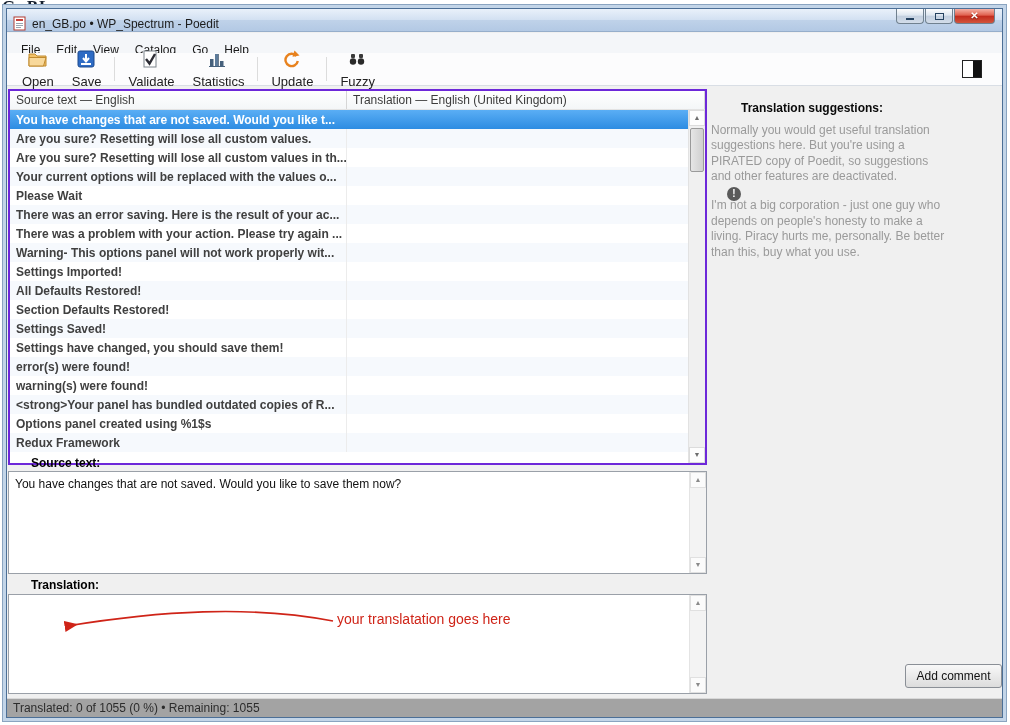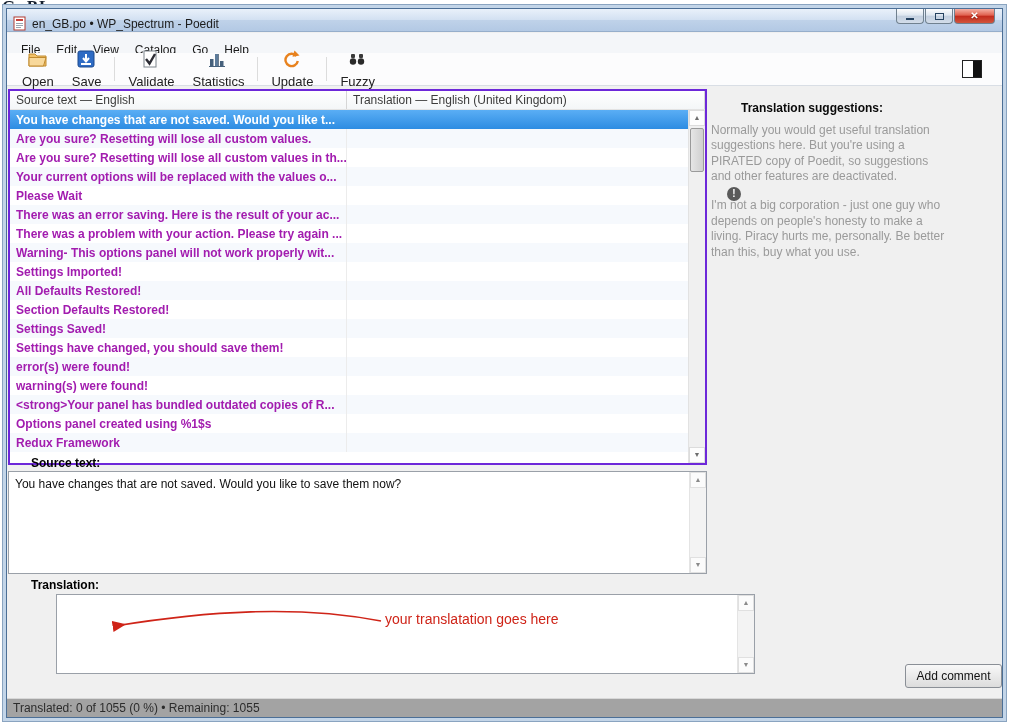--- a/index.html
+++ b/index.html
@@ -45,21 +45,21 @@
   .sidebar-toggle .half { position:absolute; right:0; top:0; bottom:0; width:45%; background:#111; }
 
   
   .list { position:absolute; left:1px; top:80px; width:699px; height:376px;
     background:#fff; border:2px solid #6d28d9; overflow:hidden; }
   .list-header { display:flex; height:19px; border-bottom:1px solid #e3e3e3;
     background:linear-gradient(#ffffff,#f4f6f8); font-size:12px; color:#3c3c3c; }
   .list-header .hc1 { width:337px; padding:2px 0 0 6px; border-right:1px solid #d6d6d6; }
   .list-header .hc2 { flex:1; padding:2px 0 0 6px; border-right:1px solid #d6d6d6; }
   .list-rows { position:absolute; left:0; top:19px; right:17px; bottom:0; overflow:hidden; }
-  .lrow { display:flex; height:19px; font-size:12px; font-weight:bold; color:#a21caf; }
+  .lrow { display:flex; height:19px; font-size:12px; font-weight:bold; color:#404040; }
   .lrow .c1 { width:337px; padding:3px 4px 0 6px; white-space:nowrap; overflow:hidden; border-right:1px solid #ececec; }
   .lrow .c2 { flex:1; }
   .lrow.alt { background:#f6f9fd; }
   .lrow.sel { background:linear-gradient(#5aaef5,#2d8ce2); color:#ffffff; }
   .lrow.sel .c1 { border-right-color:transparent; }
 
   
   .vscroll { position:absolute; right:0; top:19px; bottom:0; width:17px; background:#f0f0f0; border-left:1px solid #e2e2e2; }
   .vscroll .sb-btn { height:16px; width:100%; background:#fdfdfd; border:1px solid #dcdcdc;
     color:#6d6d6d; font-size:7px; text-align:center; line-height:14px; }
@@ -70,21 +70,21 @@
   .edit-scroll .sb-btn { height:16px; width:100%; background:#fbfbfb; border:1px solid #e0e0e0;
     color:#8a8a8a; font-size:7px; text-align:center; line-height:14px; }
   .edit-scroll .sb-down { position:absolute; bottom:0; left:0; }
 
   
   .panel-label { position:absolute; left:4px; font-size:12px; font-weight:bold; color:#000;margin-left:20px; }
   .lbl-source { top:447px; }
   .lbl-translation { top:569px; }
   .edit-area { position:absolute; left:1px; width:699px; background:#fff; border:1px solid #9aa0a8; }
   .src-area { top:462px; height:103px; }
-  .trn-area { top:585px; height:80px;margin-left:48px; }
+  .trn-area { top:585px; height:100px; }
   .edit-text { font-size:12px; color:#111; padding:5px 24px 0 6px; }
 
   
   .annotation-text { position:absolute; left:328px; top:16px; color:#cf2418; font-size:14px; white-space:nowrap; }
   .annotation-svg { position:absolute; left:0; top:0; width:699px; height:98px; pointer-events:none; }
 
   
   .sidebar { position:absolute; left:704px; top:80px; width:291px; bottom:20px; font-size:12px; }
   .sugg-title { font-weight:bold; color:#0a0a0a; margin:12px 0 8px 30px; }
   .sugg-p { color:#9a9a9a; width:238px; line-height:1.28; }

